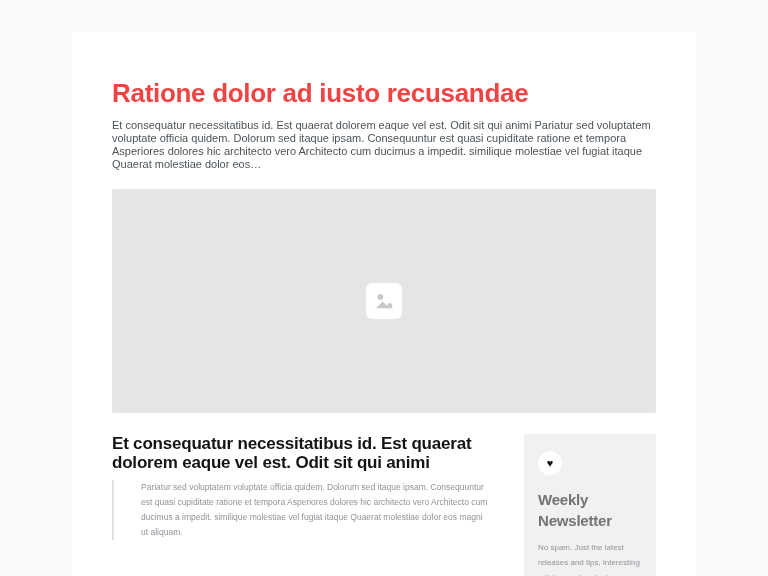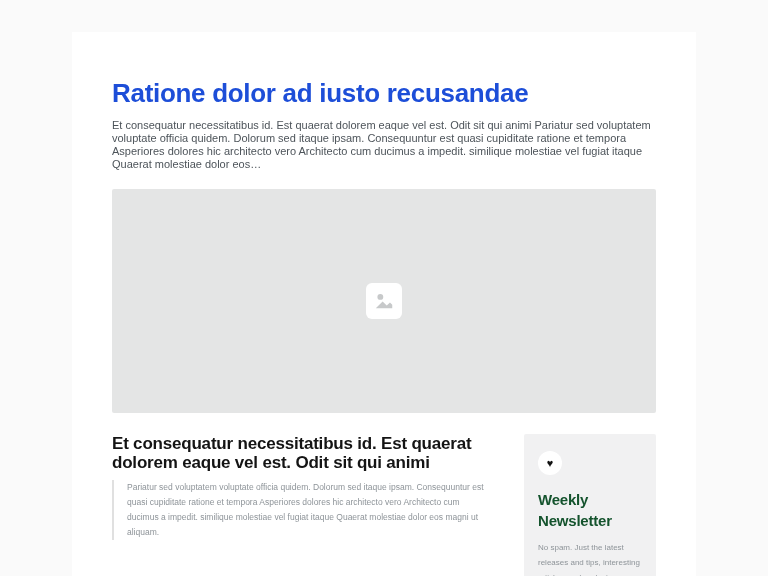--- a/index.html
+++ b/index.html
@@ -13,21 +13,21 @@
     width: 624px;
     margin: 32px auto 0;
     background: #ffffff;
     min-height: 600px;
     padding: 46px 40px 40px;
   }
   .post-title {
     font-size: 26px;
     font-weight: 800;
     letter-spacing: -0.3px;
-    color: #1d4ed8;
+    color: #ef4444;
     margin-bottom: 10px;
   }
   .meta-row {
     display: flex;
     gap: 17px;
     margin-bottom: 13px;
   }
   .meta-label {
     font-size: 6.5px;
     color: #a9a9a9;
@@ -73,21 +73,21 @@
   .section-heading {
     font-size: 17px;
     font-weight: 800;
     line-height: 19px;
     letter-spacing: -0.2px;
     color: #141414;
     margin-bottom: 8px;
   }
   blockquote {
     border-left: 2px solid #e0e0e0;
-    padding-left: 13px;
+    padding-left: 27px;
     margin: 4px 0 0 0;
     font-size: 8.5px;
     line-height: 15px;
     color: #8e9499;
   }
   .sidebar { width: 132px; }
   .newsletter {
     background: #f1f1f2;
     border-radius: 2px;
     padding: 13px 14px 20px;
@@ -106,21 +106,21 @@
   .heart-glyph {
     font-size: 11px;
     color: #111111;
     line-height: 1;
   }
   .newsletter-title {
     font-size: 15px;
     font-weight: 800;
     line-height: 21px;
     letter-spacing: -0.2px;
-    color: #14532d;
+    color: #737373;
     margin-bottom: 9px;
   }
   .newsletter-desc {
     font-size: 8px;
     line-height: 15px;
     color: #8e9499;
   }
 </style>
 </head>
 <body>

